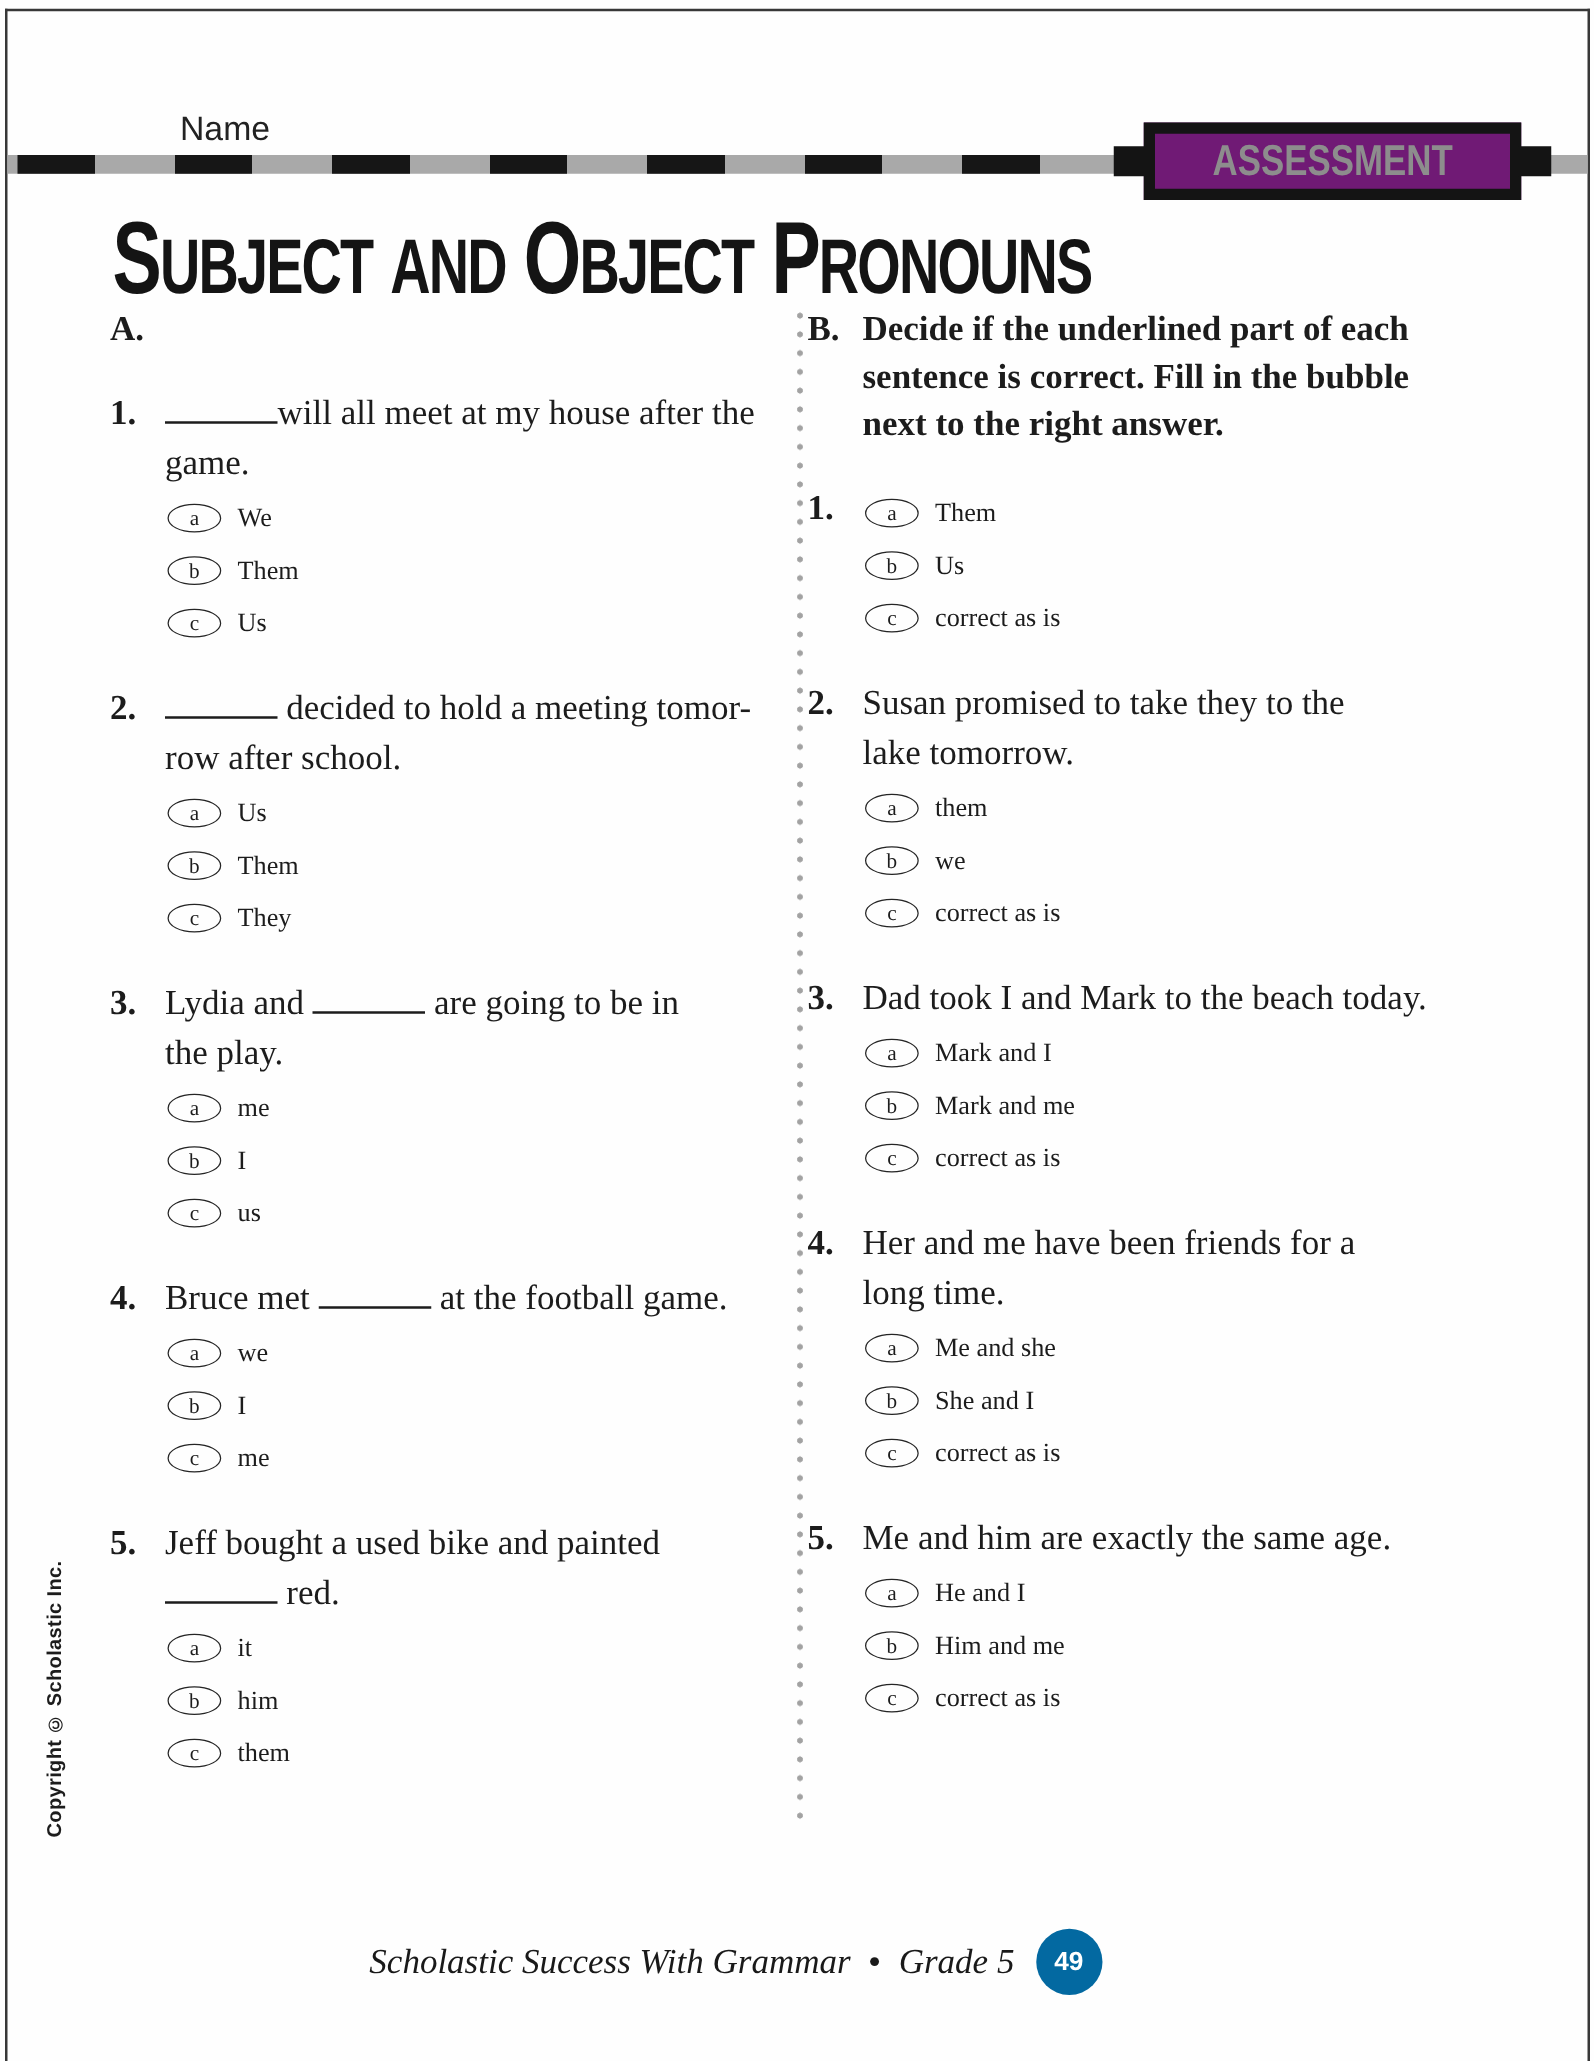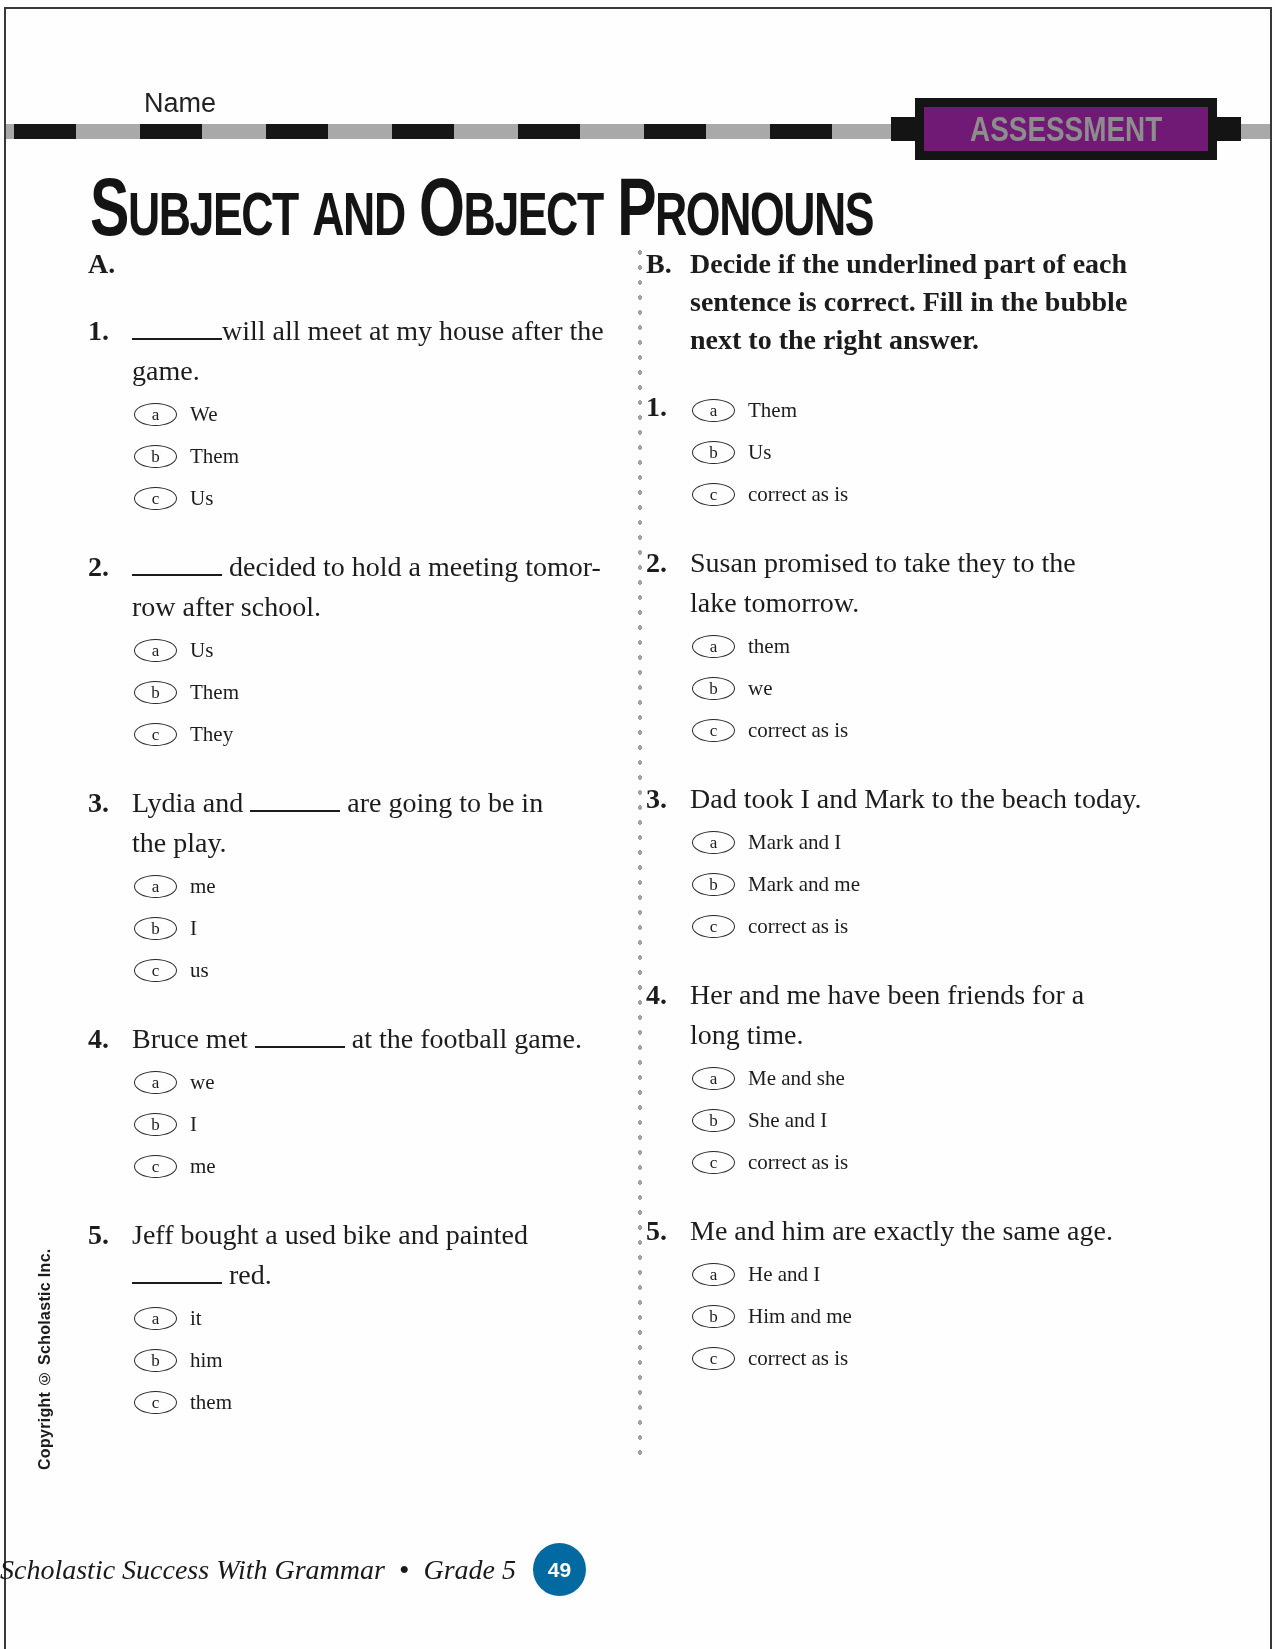--- a/index.html
+++ b/index.html
@@ -79,21 +79,21 @@
 
   .copyright {
     position:absolute; left:36px; top:1290px; height:180px;
     writing-mode:vertical-rl; transform:rotate(180deg);
     font-family:"Liberation Sans", sans-serif; font-weight:700; font-size:16px;
     color:#1c1c1c; letter-spacing:.3px; white-space:nowrap;
   }
 
   .footer {
     position:absolute; top:1543px; left:0; right:98px;
-    display:flex; justify-content:flex-start; align-items:center; gap:17px;
+    display:flex; justify-content:center; align-items:center; gap:17px;
   }
   .footer-text { font-style:italic; font-size:28px; display:flex; align-items:center; gap:14px; color:#191919; }
   .footer-bullet { font-style:normal; font-size:30px; line-height:1; }
   .page-badge {
     width:53px; height:53px; border-radius:50%; background:#0369a1; color:#ffffff;
     display:flex; align-items:center; justify-content:center;
     font-family:"Liberation Sans", sans-serif; font-weight:700; font-size:21px;
   }
 </style>
 </head>

